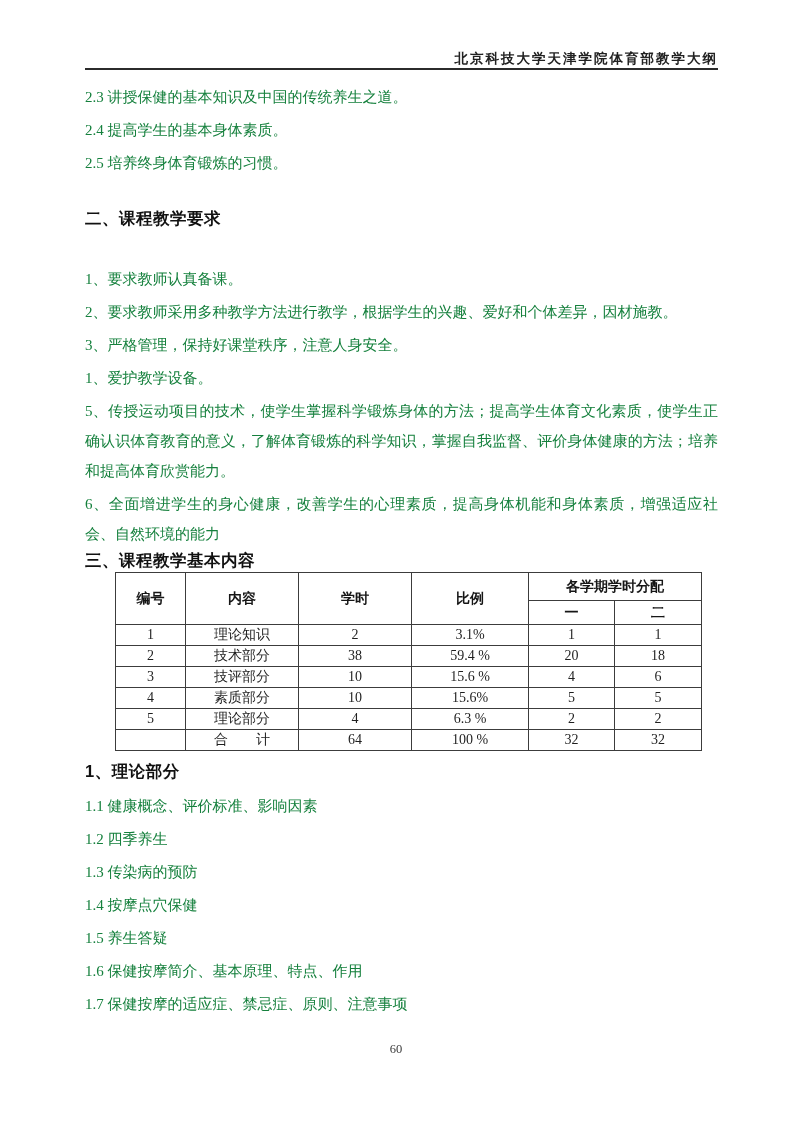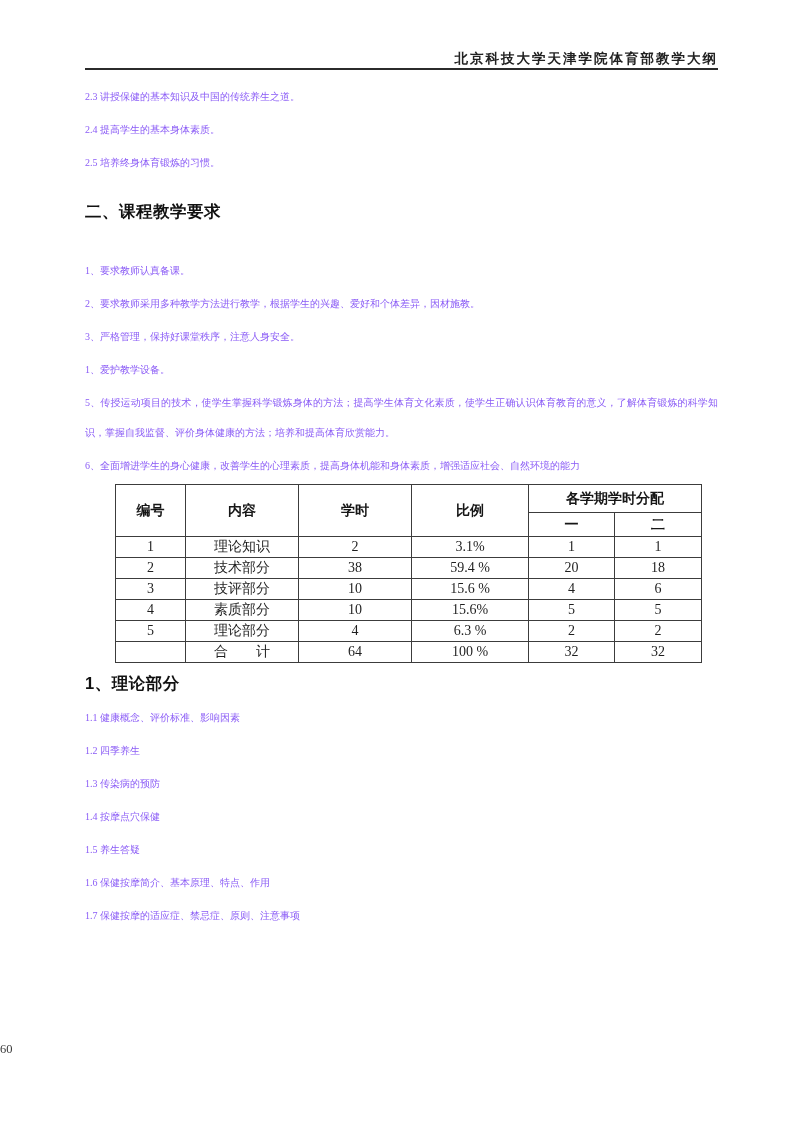--- a/index.html
+++ b/index.html
@@ -20,36 +20,36 @@
   .doc-header {
     text-align: right;
     font-weight: bold;
     font-size: 13.5px;
     letter-spacing: 2px;
     color: #222;
     border-bottom: 2px solid #2b2b2b;
   }
   .intro { margin-top: 12px; }
   .doc-line {
-    font-size: 10px;
+    font-size: 15px;
     line-height: 30px;
     margin: 0 0 3px 0;
     text-align: justify;
-    color: #8b5cf6;
+    color: #15803d;
   }
   .sec-title {
     font-family: "Liberation Sans", "DejaVu Sans", sans-serif;
     font-size: 16.5px;
     font-weight: bold;
     line-height: 24px;
     color: #111;
     margin: 0;
     letter-spacing: 0.5px;
   }
-  #sec2-title { margin-top: 21px; margin-bottom: 33px; }
+  #sec2-title { margin-top: 29px; margin-bottom: 33px; font-family: Liberation Serif, serif; }
   #sec3-title { margin-top: -4px; margin-bottom: 0; }
   table.content-table {
     border-collapse: collapse;
     table-layout: fixed;
     width: 586px;
     margin: 0 0 0 30px;
   }
   .content-table th, .content-table td {
     border: 1px solid #3c3c3c;
     text-align: center;
@@ -75,21 +75,21 @@
   .col-content { width: 113px; }
   .col-hours { width: 113px; }
   .col-ratio { width: 117px; }
   .col-s1 { width: 86px; }
   .col-s2 { width: 87px; }
   #theory-title { margin-top: 8px; margin-bottom: 8px; }
   .footer {
     position: absolute;
     top: 1042px; left: 0;
     width: 792px;
-    text-align: left;
+    text-align: center;
     font-size: 12.5px;
     color: #3a3a3a;
   }
 </style>
 </head>
 <body>
 
 <div class="page">
 
   <div class="doc-header">北京科技大学天津学院体育部教学大纲</div>
@@ -104,20 +104,21 @@
 
   <div>
     <p class="doc-line">1、要求教师认真备课。</p>
     <p class="doc-line">2、要求教师采用多种教学方法进行教学，根据学生的兴趣、爱好和个体差异，因材施教。</p>
     <p class="doc-line">3、严格管理，保持好课堂秩序，注意人身安全。</p>
     <p class="doc-line">1、爱护教学设备。</p>
     <p class="doc-line">5、传授运动项目的技术，使学生掌握科学锻炼身体的方法；提高学生体育文化素质，使学生正确认识体育教育的意义，了解体育锻炼的科学知识，掌握自我监督、评价身体健康的方法；培养和提高体育欣赏能力。</p>
     <p class="doc-line">6、全面增进学生的身心健康，改善学生的心理素质，提高身体机能和身体素质，增强适应社会、自然环境的能力</p>
   </div>
 
+  <h2 class="sec-title" id="sec3-title">三、课程教学基本内容</h2>
 
   <table class="content-table">
     <colgroup>
       <col class="col-id">
         <col class="col-content">
         <col class="col-hours">
         <col class="col-ratio">
         <col class="col-s1">
         <col class="col-s2">
     </colgroup>

